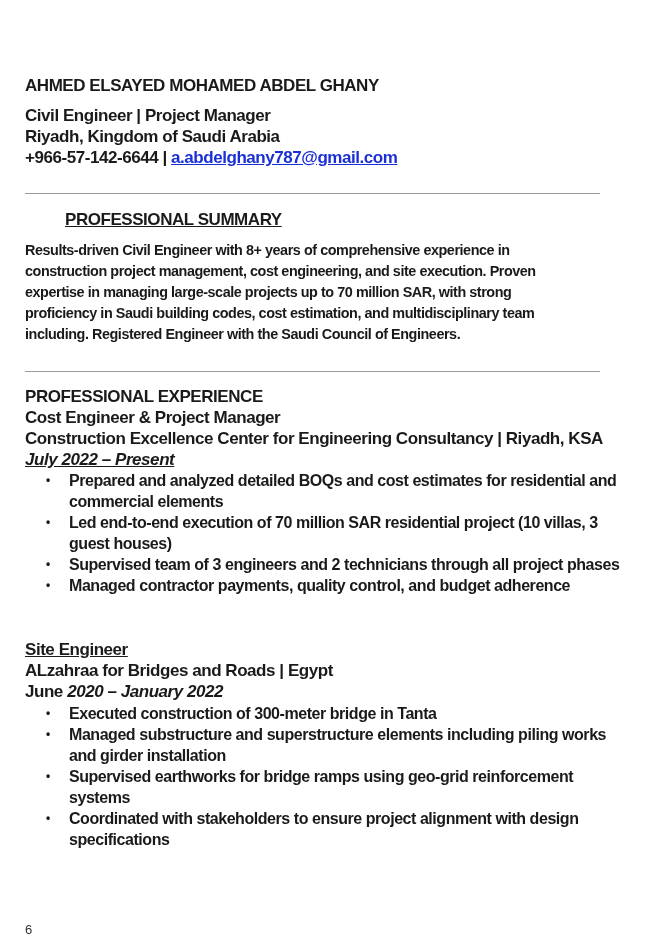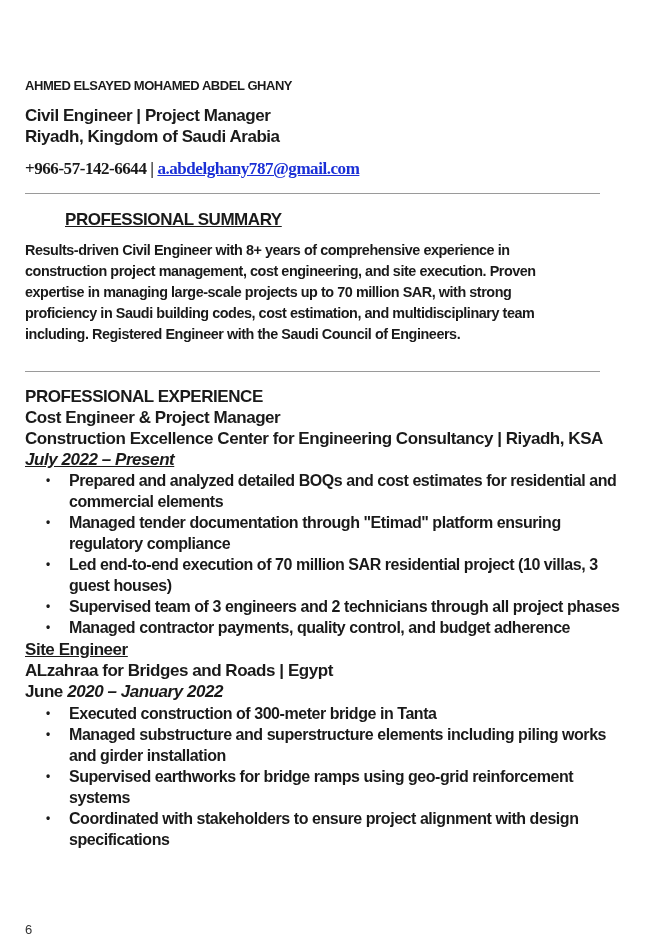--- a/index.html
+++ b/index.html
@@ -7,24 +7,24 @@
       width: 668px; height: 952px; position: relative; overflow: hidden;
       font-family: "Liberation Sans", sans-serif;
       color: #1a1a1a;
     }
     .page { position: absolute; left: 25px; top: 0; width: 575px; }
     .line {
       position: absolute; left: 0; white-space: nowrap;
       font-size: 17px; font-weight: bold; letter-spacing: -0.45px;
       line-height: 21px;
     }
-    .name { top: 75px; font-size: 13px; }
+    .name { top: 75px; font-size: 17px; }
     .title { top: 105px; }
     .loc { top: 126px; }
-    .contact { top: 158px; font-family: Liberation Serif, serif; }
+    .contact { top: 147px; }
     .email { color: #1a2fd6; text-decoration: underline; }
     .rule { position: absolute; left: 0; width: 575px; height: 1px; background: #9a9a9a; }
     .rule1 { top: 193px; }
     .rule2 { top: 371px; }
     .h-sum { top: 209px; text-decoration: underline; margin-left: 40px; }
     .para {
       position: absolute; left: 0; top: 240px; width: 580px;
       font-size: 14.4px; font-weight: bold; letter-spacing: -0.45px; line-height: 21px;
     }
     .para span { display: block; white-space: nowrap; }
@@ -80,24 +80,20 @@
 
   <div class="line role1">Cost Engineer &amp; Project Manager</div>
   <div class="line co1">Construction Excellence Center for Engineering Consultancy | Riyadh, KSA</div>
   <div class="line date1">July 2022 – Present</div>
   <ul class="bullets b1">
     <li>
       <span class="ln">Prepared and analyzed detailed BOQs and cost estimates for residential and</span>
       <span class="ln">commercial elements</span>
     </li>
     <li>
-      <span class="ln">Managed tender documentation through "Etimad" platform ensuring</span>
-      <span class="ln">regulatory compliance</span>
-    </li>
-    <li>
       <span class="ln">Led end-to-end execution of 70 million SAR residential project (10 villas, 3</span>
       <span class="ln">guest houses)</span>
     </li>
     <li>
       <span class="ln">Supervised team of 3 engineers and 2 technicians through all project phases</span>
     </li>
     <li>
       <span class="ln">Managed contractor payments, quality control, and budget adherence</span>
     </li>
   </ul>

